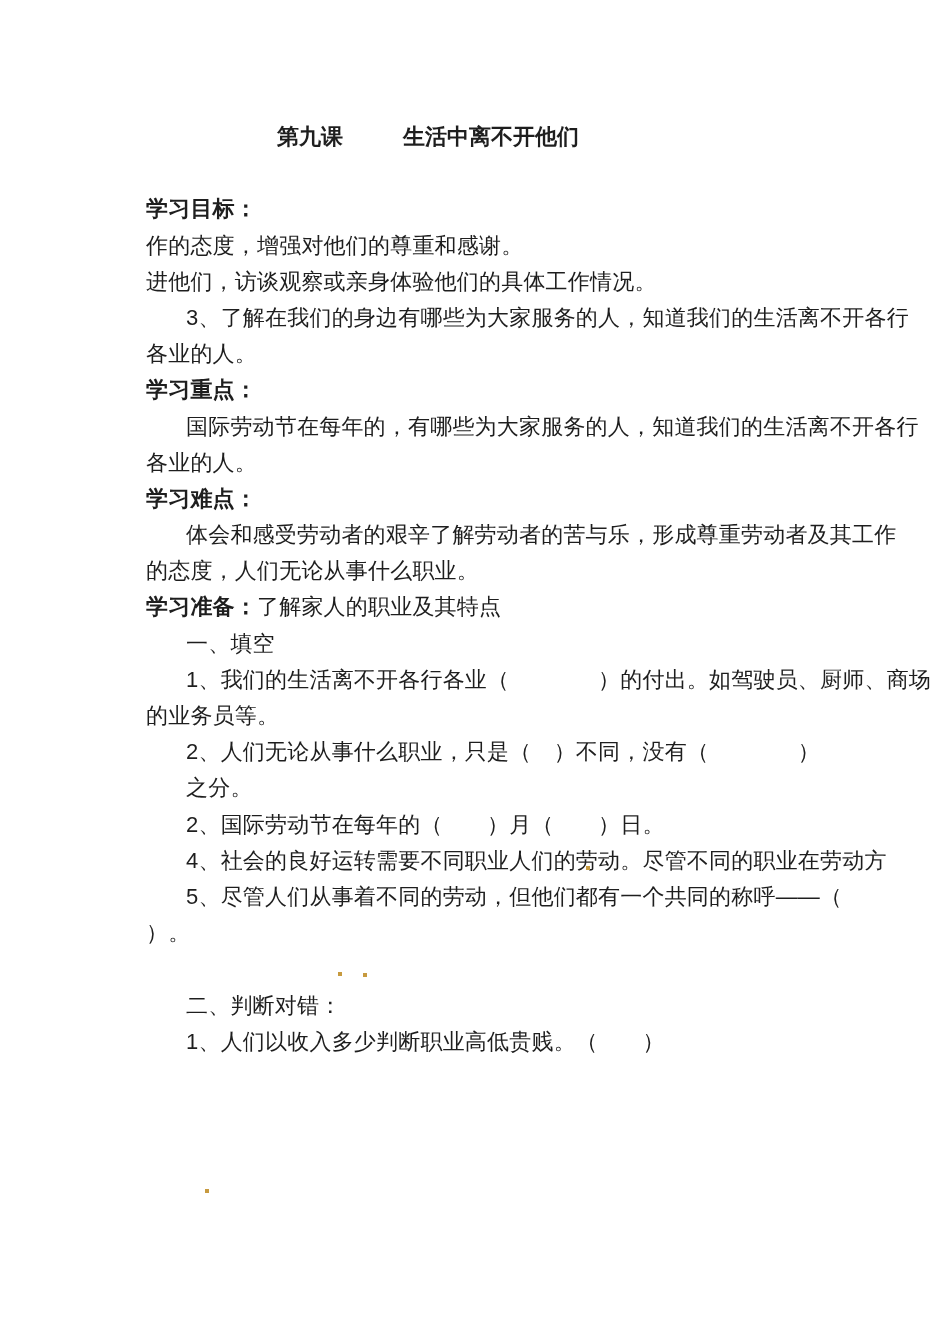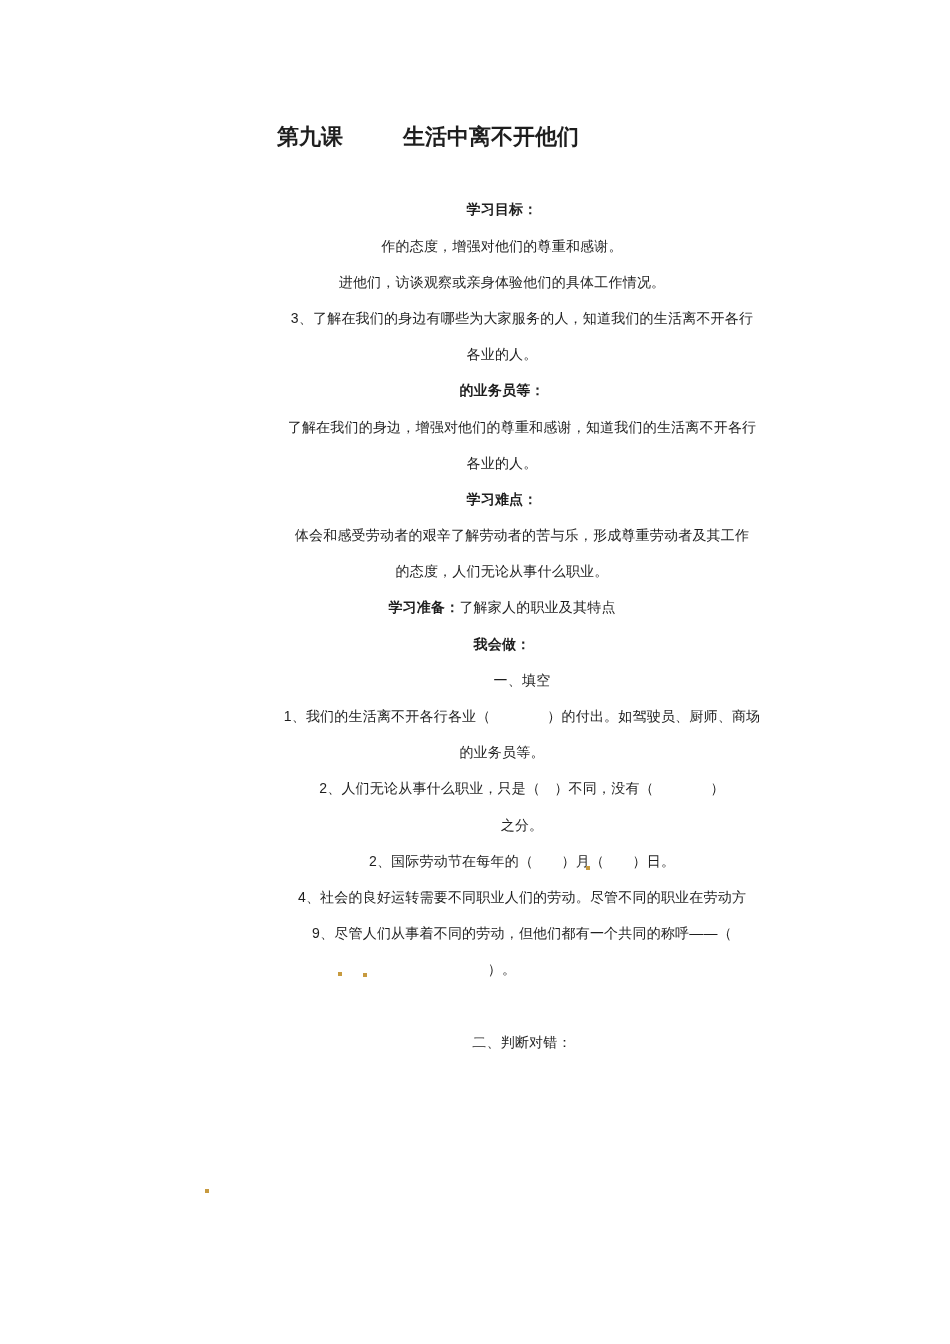--- a/index.html
+++ b/index.html
@@ -18,24 +18,23 @@
   }
   .doc {
     position: absolute;
     left: 146px;
     top: 119px;
     width: 712px;
   }
   .line {
     height: 36.2px;
     line-height: 36.2px;
-    font-size: 14px;
+    font-size: 22px;
     white-space: pre;
     letter-spacing: 0.2px;
-    text-align: center;
   }
   .line.indent {
     padding-left: 40px;
   }
   .seg-bold {
     font-weight: bold;
   }
   .title-line {
     height: 36.2px;
     line-height: 36.2px;
@@ -60,39 +59,39 @@
 <div class="page">
   <div class="doc">
     <div class="title-line"><span>第九课</span><span class="title-gap"></span><span>生活中离不开他们</span></div>
     <div id="doc-lines">
         <div class="line">&nbsp;</div>
         <div class="line"><span class="seg-bold">学习目标：</span></div>
         <div class="line"><span class="seg-normal">作的态度，增强对他们的尊重和感谢。</span></div>
         <div class="line"><span class="seg-normal">进他们，访谈观察或亲身体验他们的具体工作情况。</span></div>
         <div class="line indent"><span class="seg-normal">3、了解在我们的身边有哪些为大家服务的人，知道我们的生活离不开各行</span></div>
         <div class="line"><span class="seg-normal">各业的人。</span></div>
-        <div class="line"><span class="seg-bold">的业务员等：</span></div>
-        <div class="line indent"><span class="seg-normal">了解在我们的身边，增强对他们的尊重和感谢，知道我们的生活离不开各行</span></div>
+        <div class="line"><span class="seg-bold">学习重点：</span></div>
+        <div class="line indent"><span class="seg-normal">国际劳动节在每年的，有哪些为大家服务的人，知道我们的生活离不开各行</span></div>
         <div class="line"><span class="seg-normal">各业的人。</span></div>
         <div class="line"><span class="seg-bold">学习难点：</span></div>
         <div class="line indent"><span class="seg-normal">体会和感受劳动者的艰辛了解劳动者的苦与乐，形成尊重劳动者及其工作</span></div>
         <div class="line"><span class="seg-normal">的态度，人们无论从事什么职业。</span></div>
         <div class="line"><span class="seg-bold">学习准备：</span><span class="seg-normal">了解家人的职业及其特点</span></div>
-        <div class="line"><span class="seg-bold">我会做：</span></div>
         <div class="line indent"><span class="seg-normal">一、填空</span></div>
         <div class="line indent"><span class="seg-normal">1、我们的生活离不开各行各业（　　　　）的付出。如驾驶员、厨师、商场</span></div>
         <div class="line"><span class="seg-normal">的业务员等。</span></div>
         <div class="line indent"><span class="seg-normal">2、人们无论从事什么职业，只是（　）不同，没有（　　　　）</span></div>
         <div class="line indent"><span class="seg-normal">之分。</span></div>
         <div class="line indent"><span class="seg-normal">2、国际劳动节在每年的（　　）月（　　）日。</span></div>
         <div class="line indent"><span class="seg-normal">4、社会的良好运转需要不同职业人们的劳动。尽管不同的职业在劳动方</span></div>
-        <div class="line indent"><span class="seg-normal">9、尽管人们从事着不同的劳动，但他们都有一个共同的称呼——（</span></div>
+        <div class="line indent"><span class="seg-normal">5、尽管人们从事着不同的劳动，但他们都有一个共同的称呼——（</span></div>
         <div class="line"><span class="seg-normal">）。</span></div>
         <div class="line">&nbsp;</div>
         <div class="line indent"><span class="seg-normal">二、判断对错：</span></div>
+        <div class="line indent"><span class="seg-normal">1、人们以收入多少判断职业高低贵贱。（　　）</span></div>
       </div>
   </div>
   <div id="proofing-marks">
       <div class="dot" style="left: 586px; top: 866px; background: rgb(199, 154, 63);"></div>
       <div class="dot" style="left: 338px; top: 972px; background: rgb(199, 154, 63);"></div>
       <div class="dot" style="left: 363px; top: 973px; background: rgb(199, 154, 63);"></div>
       <div class="dot" style="left: 205px; top: 1189px; background: rgb(199, 154, 63);"></div>
     </div>
 </div>
 

